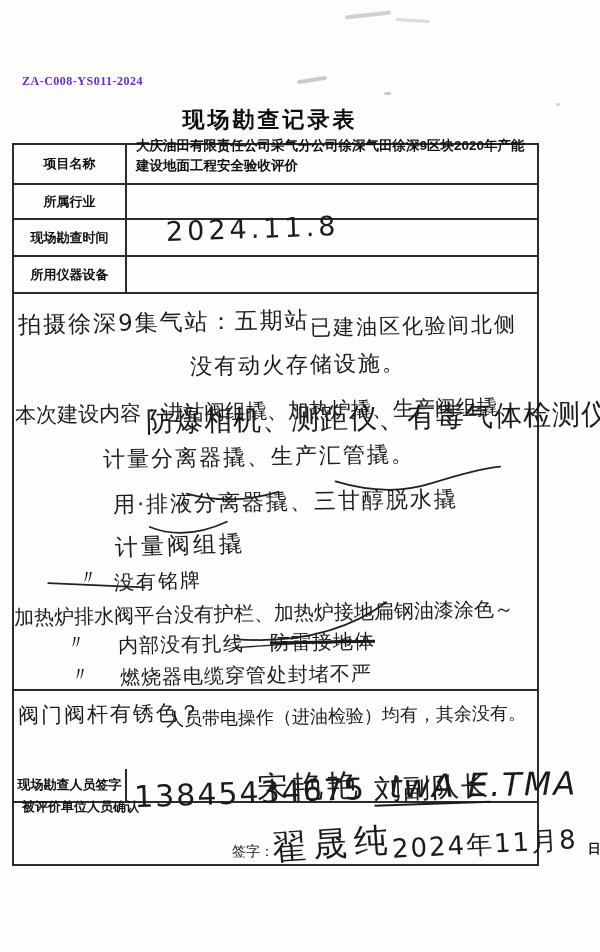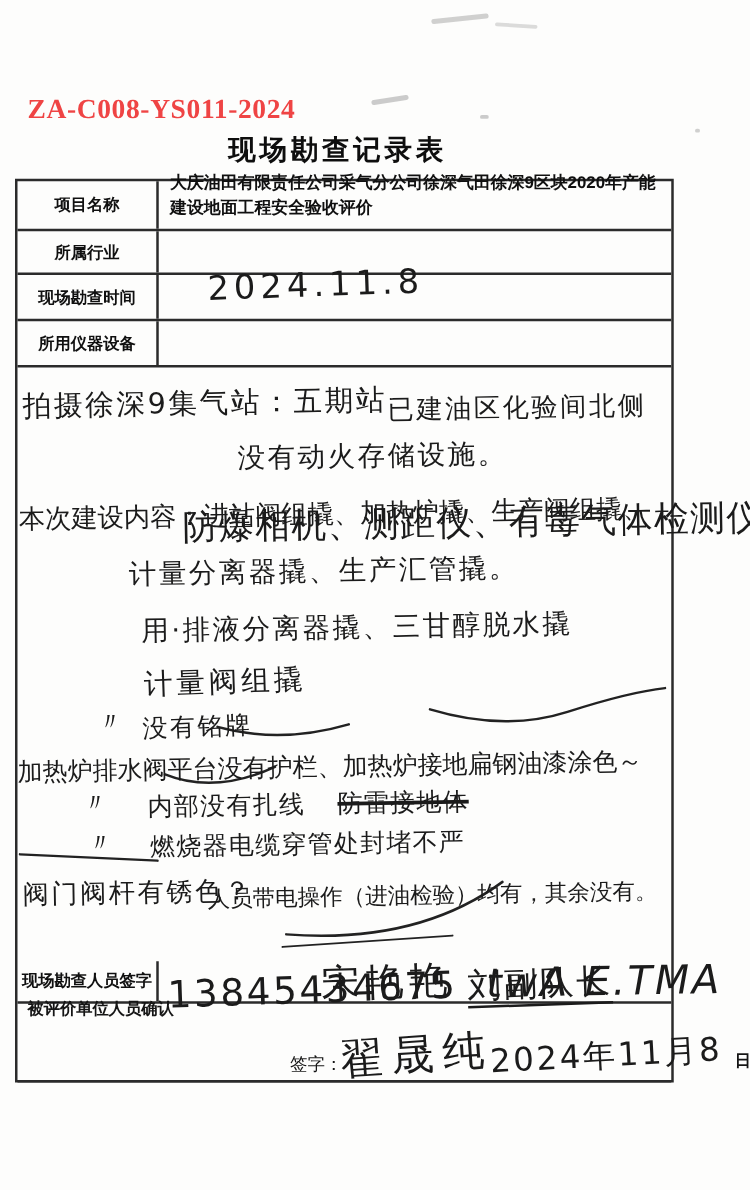--- a/index.html
+++ b/index.html
@@ -1,39 +1,39 @@
 <!DOCTYPE html>
 <html><head>
 <meta charset="utf-8">
 <style>
   html,body{margin:0;padding:0;background:#e8e8e8;}
   .page{position:relative;width:600px;height:952px;background:#fdfdfc;margin:0 auto;
         font-family:"Liberation Sans",sans-serif;overflow:hidden;color:#151515;}
 
   
   .docnum{position:absolute;left:22px;top:74px;font-family:"Liberation Serif",serif;
-          font-weight:bold;font-size:22px;letter-spacing:.5px;color:#ef4444;}
+          font-weight:bold;font-size:12px;letter-spacing:.5px;color:#6d28d9;}
   .title{position:absolute;left:0;right:60px;top:105px;text-align:center;
          font-family:"DejaVu Sans",sans-serif;font-size:22px;font-weight:bold;
          letter-spacing:3px;color:#0e0e0e;}
 
   
   .smudge{position:absolute;background:#9a9a9a;border-radius:3px;}
   .sm1{left:345px;top:13px;width:46px;height:4px;opacity:.45;transform:rotate(-6deg);}
   .sm2{left:396px;top:19px;width:34px;height:3px;opacity:.35;transform:rotate(4deg);}
   .sm3{left:297px;top:78px;width:30px;height:4px;opacity:.5;transform:rotate(-9deg);}
   .sm4{left:384px;top:92px;width:7px;height:3px;opacity:.5;}
   .sm5{left:556px;top:103px;width:4px;height:3px;opacity:.45;}
 
   
   .tbl{position:absolute;left:12px;top:143px;width:527px;height:723px;
        border:2px solid #2b2b2b;box-sizing:border-box;}
   .row{position:absolute;left:0;right:0;display:flex;border-bottom:2px solid #2b2b2b;box-sizing:border-box;}
   .r1{top:0;height:40px}.r2{top:40px;height:35px}.r3{top:75px;height:37px}
-  .r4{top:112px;height:37px}.r5{top:149px;height:572px;display:block;}
+  .r4{top:112px;height:37px}.r5{top:149px;height:397px;display:block;}
   .r6{top:624px;height:34px}.r7{top:636px;height:83px;border-bottom:none;display:block;}
   .lc{width:113px;flex:0 0 113px;border-right:2px solid #2b2b2b;box-sizing:border-box;
       display:flex;align-items:center;justify-content:center;
       font-weight:bold;font-size:13px;color:#101010;}
   .vc{flex:1;display:flex;align-items:center;padding:2px 6px 18px 9px;
       font-weight:bold;font-size:13.5px;line-height:1.5;color:#101010;}
 
   
   .hw{font-family:"DejaVu Sans",sans-serif;color:#1b1b1b;white-space:nowrap;
       font-weight:400;}

